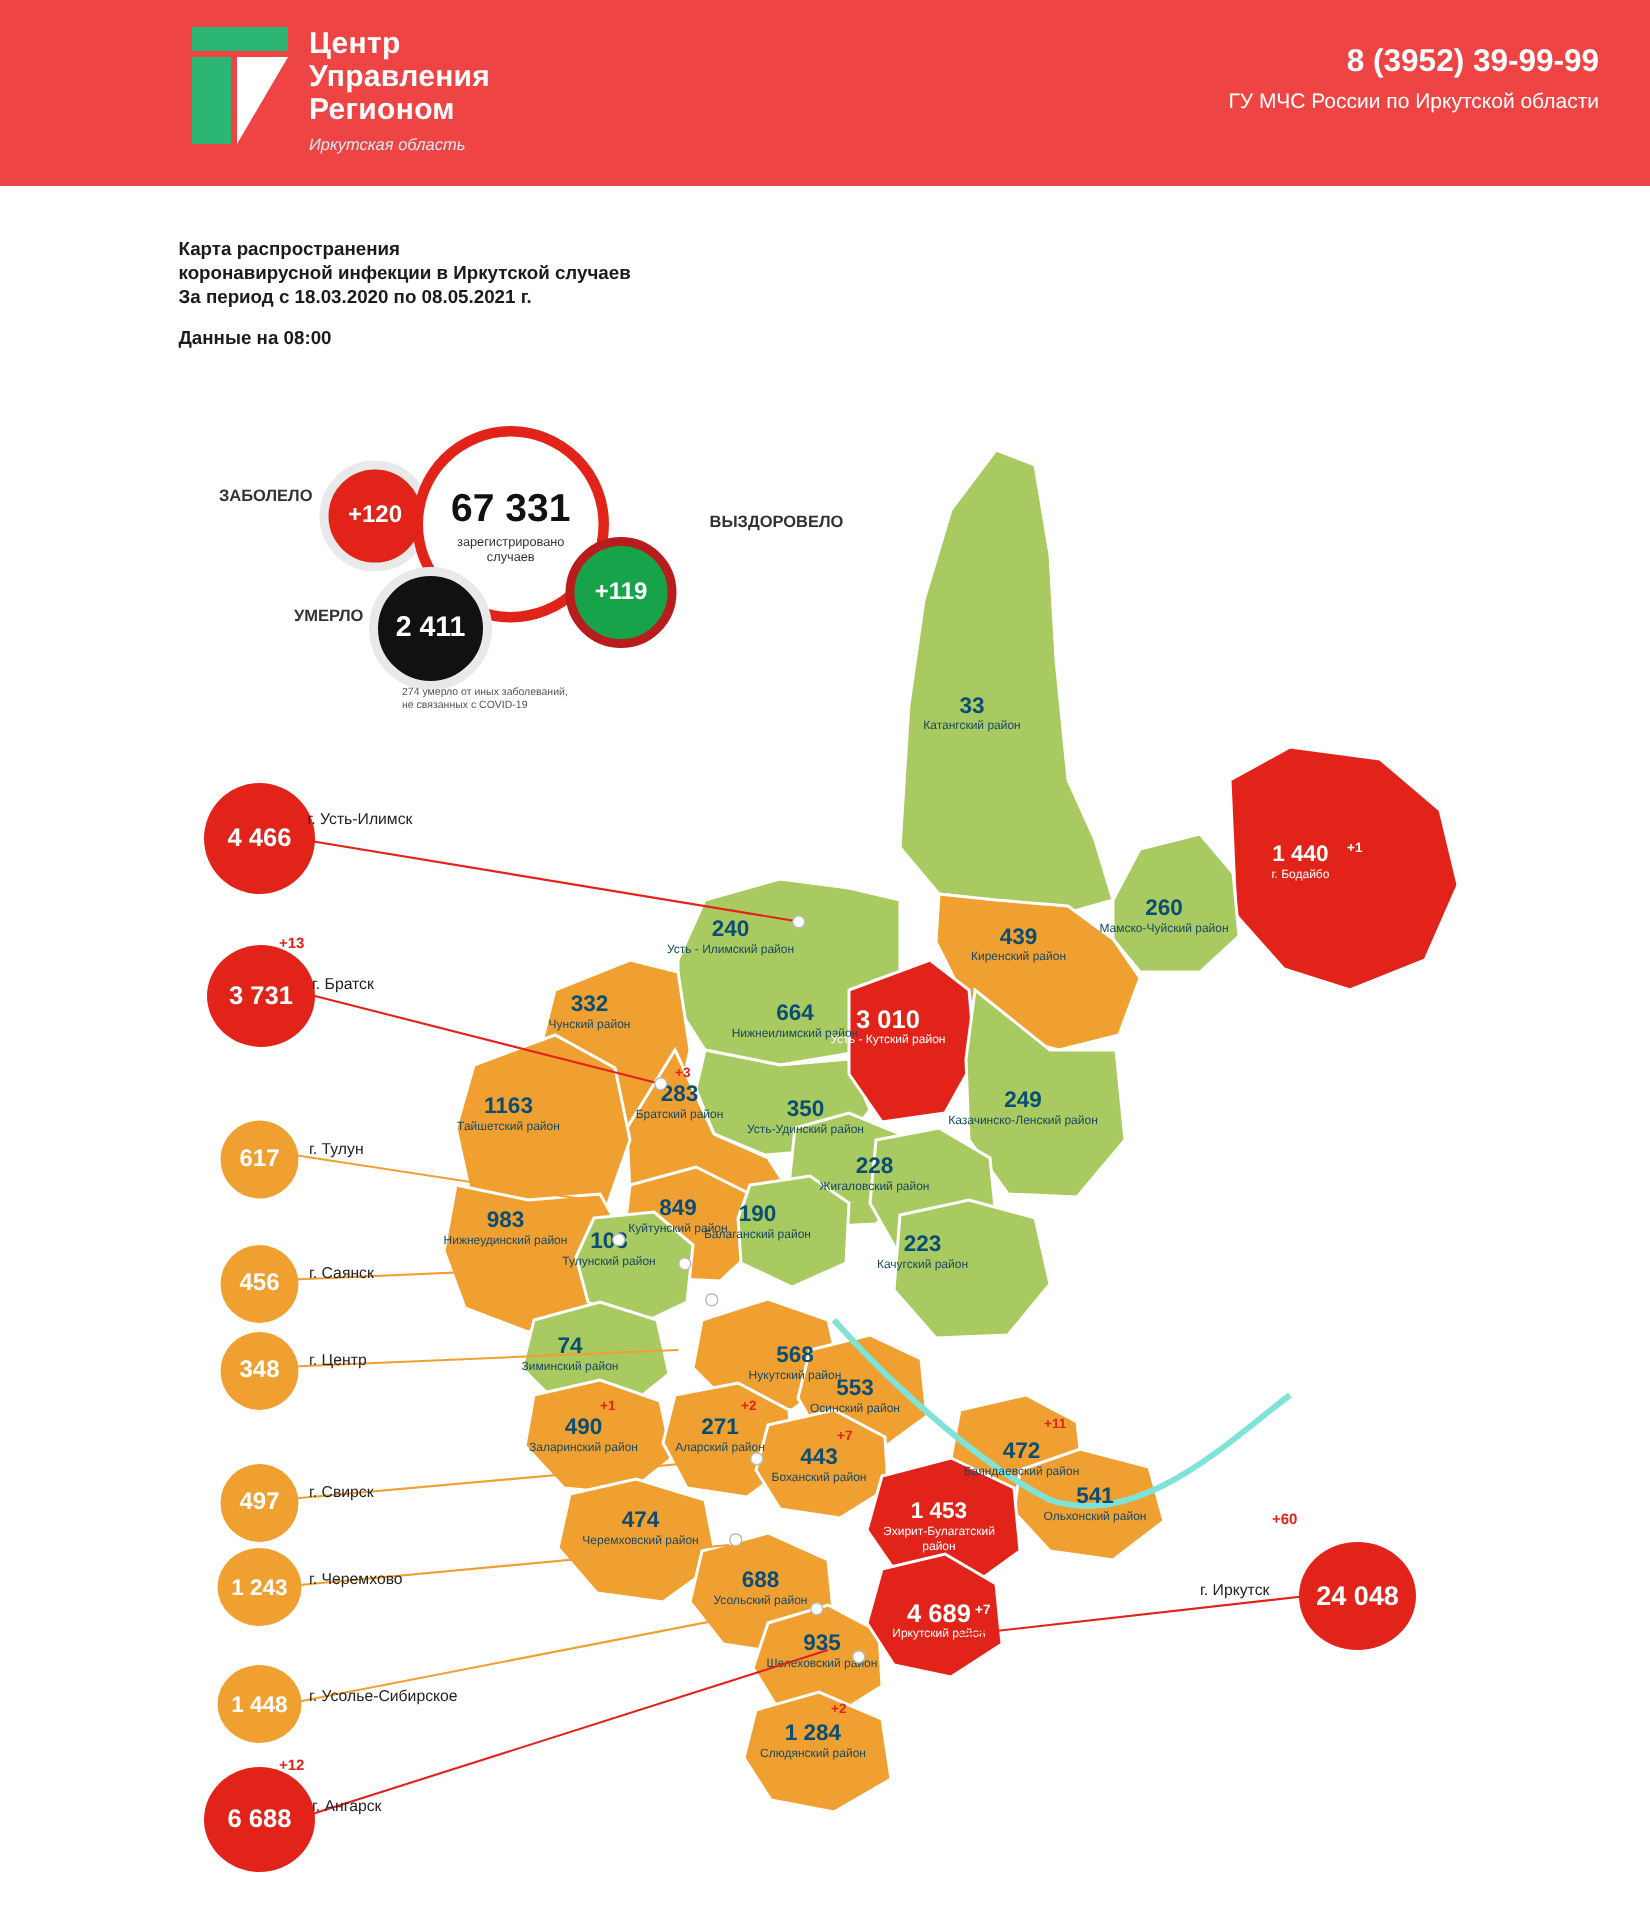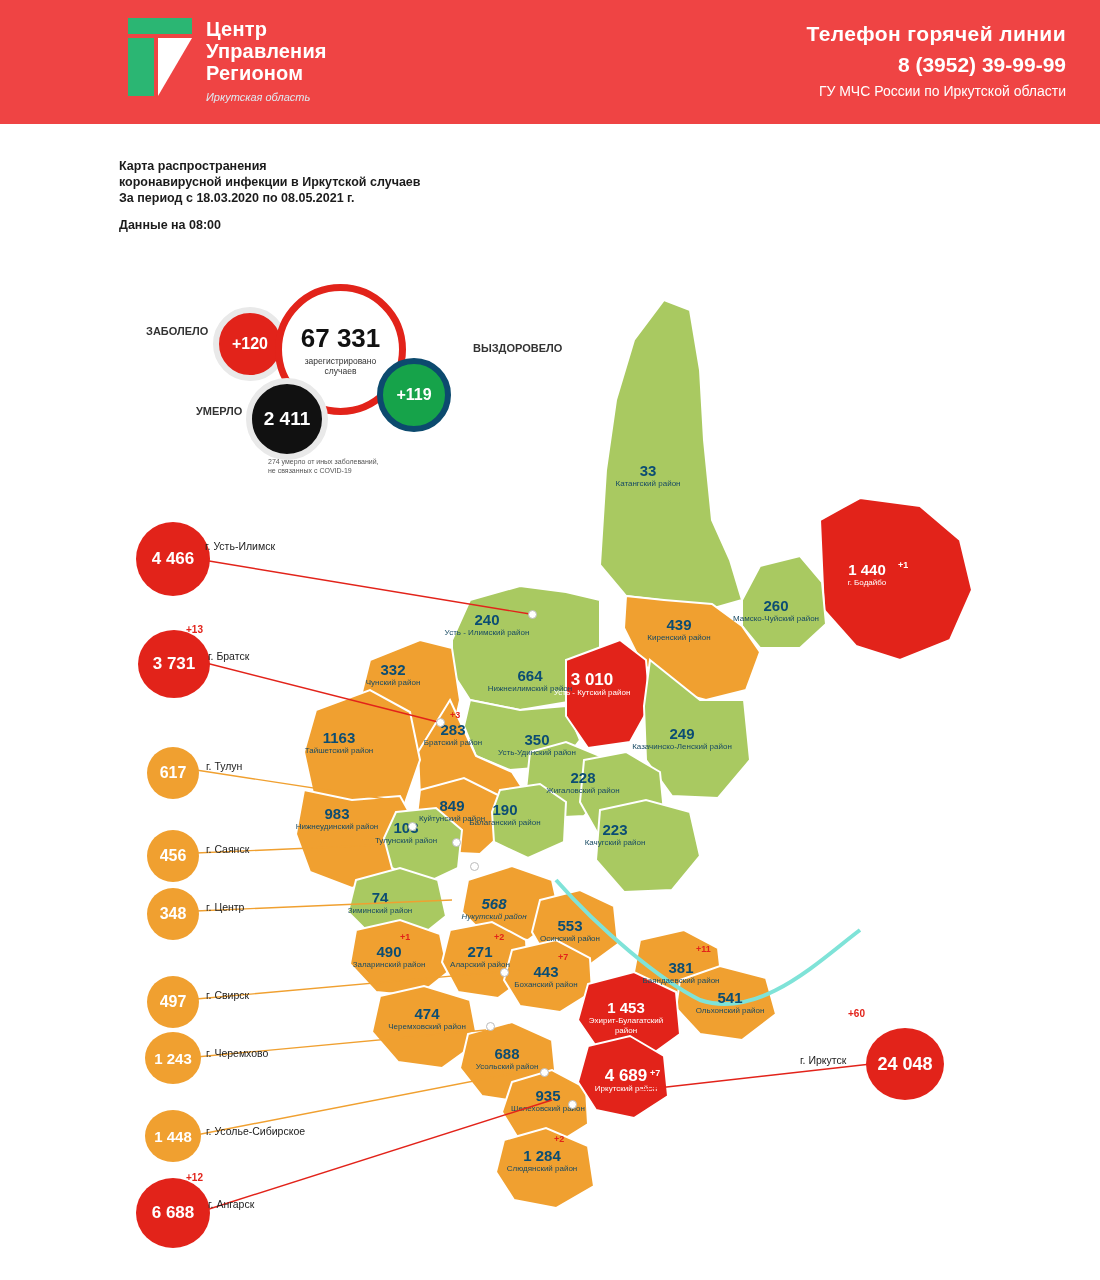--- a/index.html
+++ b/index.html
@@ -41,21 +41,21 @@
      align-items:center;justify-content:center;text-align:center;color:#fff;}
   .lbl{position:absolute;font-size:11px;font-weight:bold;color:#333;}
 
   .c-main{left:275px;top:39px;width:117px;height:117px;background:#ffffff;border:7px solid #e2231a;color:#111;}
   .c-main .num{font-size:26px;font-weight:bold;color:#111;}
   .c-main .sub{font-size:8.5px;color:#333;line-height:10px;margin-top:2px;}
   .c-main-plus{left:213px;top:62px;width:62px;height:62px;background:#e2231a;border:6px solid #e9e9e9;}
   .c-main-plus span{font-size:16px;font-weight:bold;}
   .c-green{left:391px;top:21px;width:92px;height:92px;background:#16a34a;border:7px solid #e9e9e9;}
   .c-green span{font-size:19px;font-weight:bold;}
-  .c-green-plus{left:377px;top:113px;width:62px;height:62px;background:#16a34a;border:6px solid #0c4a6e;}
+  .c-green-plus{left:377px;top:113px;width:62px;height:62px;background:#16a34a;border:6px solid #b91c1c;}
   .c-green-plus span{font-size:16px;font-weight:bold;}
   .c-black{left:246px;top:133px;width:70px;height:70px;background:#111111;border:6px solid #e9e9e9;}
   .c-black span{font-size:19px;font-weight:bold;}
   .lbl-zab{left:146px;top:80px;}
   .lbl-vyz{left:473px;top:97px;}
   .lbl-umer{left:196px;top:160px;}
   .note{position:absolute;left:268px;top:212px;font-size:7px;color:#555;line-height:9px;width:120px;}
 
   
   .map{position:absolute;left:0;top:0;width:1100px;height:1280px;}
@@ -85,21 +85,20 @@
         <div class="tri"></div>
     </div>
     <div class="logo-text">
       <div class="l1">Центр</div>
       <div class="l2">Управления</div>
       <div class="l3">Регионом</div>
       <div class="l4">Иркутская область</div>
     </div>
   </div>
   <div class="hot">
-    <div class="h1">Телефон горячей линии</div>
     <div class="h2">8 (3952) 39-99-99</div>
     <div class="h3">ГУ МЧС России по Иркутской области</div>
   </div>
 </div>
 
 <div class="title-block">
   <div>Карта распространения</div>
   <div>коронавирусной инфекции в Иркутской случаев</div>
   <div>За период с 18.03.2020 по 08.05.2021 г.</div>
 </div>
@@ -271,21 +270,21 @@
   <span class="n">Нижнеудинский район</span>
 </div>
 <div class="rlabel" style="left:370px;top:820px;width:72px;">
   <span class="v">103</span>
   <span class="n">Тулунский район</span>
 </div>
 <div class="rlabel" style="left:340px;top:890px;width:80px;">
   <span class="v">74</span>
   <span class="n">Зиминский район</span>
 </div>
-<div class="rlabel" style="left:456px;top:896px;width:76px;font-style:italic;">
+<div class="rlabel" style="left:492px;top:896px;width:76px;">
   <span class="v">568</span>
   <span class="n">Нукутский район</span>
 </div>
 <div class="rlabel" style="left:532px;top:918px;width:76px;">
   <span class="v">553</span>
   <span class="n">Осинский район</span>
 </div>
 <div class="rlabel" style="left:346px;top:944px;width:86px;">
   <span class="d" style="left:54px;top:-12px;">+1</span>
   <span class="v">490</span>
@@ -296,21 +295,21 @@
   <span class="v">271</span>
   <span class="n">Аларский район</span>
 </div>
 <div class="rlabel" style="left:506px;top:964px;width:80px;">
   <span class="d" style="left:52px;top:-12px;">+7</span>
   <span class="v">443</span>
   <span class="n">Боханский район</span>
 </div>
 <div class="rlabel" style="left:638px;top:960px;width:86px;">
   <span class="d" style="left:58px;top:-16px;">+11</span>
-  <span class="v">381</span>
+  <span class="v">472</span>
   <span class="n">Баяндаевский район</span>
 </div>
 <div class="rlabel" style="left:690px;top:990px;width:80px;">
   <span class="v">541</span>
   <span class="n">Ольхонский район</span>
 </div>
 <div class="rlabel white" style="left:578px;top:1000px;width:96px;">
   <span class="v">1 453</span>
   <span class="n">Эхирит-Булагатский район</span>
 </div>

